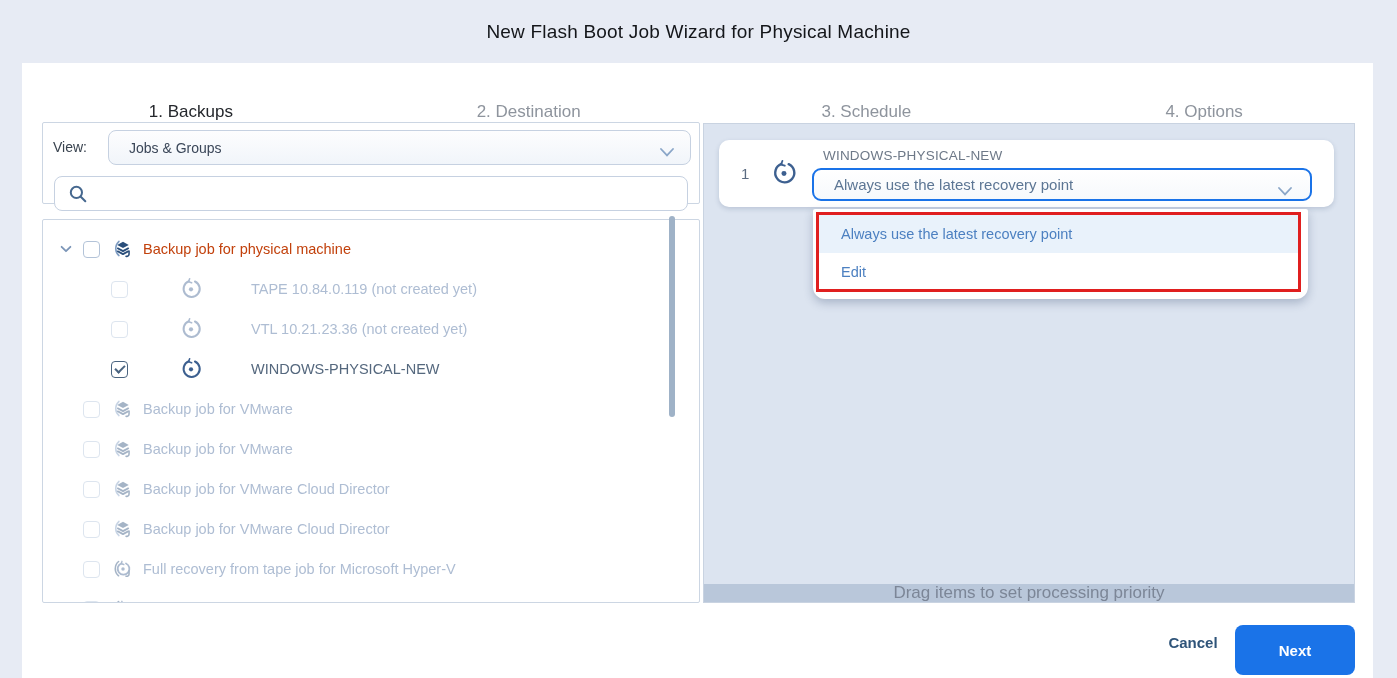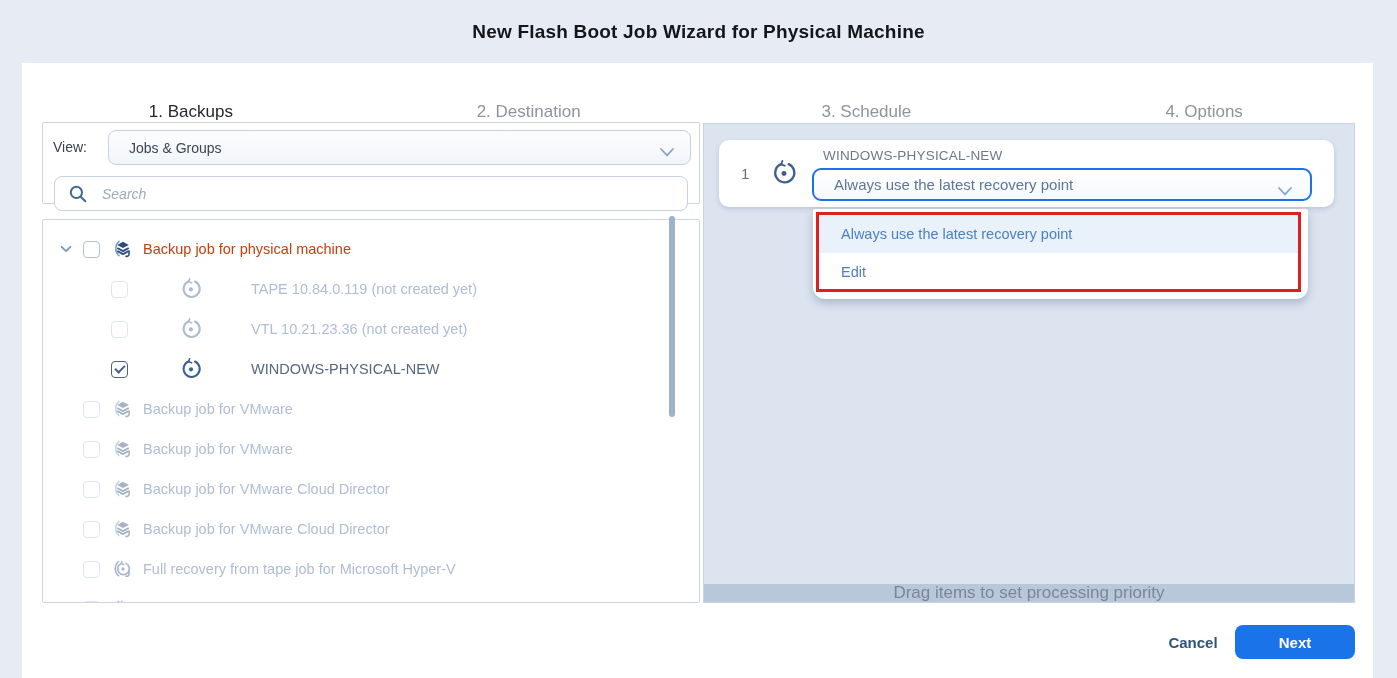--- a/index.html
+++ b/index.html
@@ -3,21 +3,21 @@
 <meta charset="utf-8">
 <style>
   html,body{margin:0;padding:0;}
   body{
     width:1397px;height:678px;position:relative;overflow:hidden;
     background:#e7ebf4;font-family:"Liberation Sans",sans-serif;
     -webkit-font-smoothing:antialiased;
   }
   .page-title{
     position:absolute;top:21px;left:0;width:100%;text-align:center;
-    font-size:19px;font-weight:700;color:#14161a;letter-spacing:.2px;
+    font-size:19px;font-weight:400;color:#14161a;letter-spacing:.2px;
   }
   .card{
     position:absolute;left:22px;top:63px;width:1351px;height:615px;
     background:#ffffff;
   }
   
   .tabs{display:flex;height:59px;align-items:flex-end;}
   .tab{flex:1;text-align:center;font-size:17px;color:#8e949d;cursor:default;}
   .tab.active{color:#24272c;font-weight:500;}
   
@@ -109,21 +109,21 @@
     position:absolute;left:3px;top:3px;width:485px;height:80px;box-sizing:border-box;
     border:3px solid #e01f1f;pointer-events:none;
   }
   
   .cancel-btn{
     position:absolute;left:1136px;top:562px;width:70px;height:34px;line-height:34px;
     font-size:15px;font-weight:bold;color:#2f5479;cursor:pointer;background:none;border:none;
     font-family:"Liberation Sans",sans-serif;
   }
   .next-btn{
-    position:absolute;left:1213px;top:562px;width:120px;height:34px;
+    position:absolute;left:1213px;top:562px;width:120px;height:50px;
     background:#1a73e8;border:none;border-radius:8px;cursor:pointer;
     font-size:15px;font-weight:bold;color:#ffffff;font-family:"Liberation Sans",sans-serif;
   }
 </style>
 </head>
 <body>
 
 <div class="page-title">New Flash Boot Job Wizard for Physical Machine</div>
 
 <div class="card">
@@ -143,21 +143,20 @@
         <svg width="14" height="9" viewBox="0 0 14 9" fill="none">
             <path d="M1 1 L7 7.4 L13 1" stroke="#8aa6c8" stroke-width="1.8" stroke-linecap="round"></path>
           </svg>
       </span>
     </div>
     <div class="search-box">
       <svg width="20" height="20" viewBox="0 0 20 20" fill="none">
         <circle cx="8.4" cy="8.4" r="5.6" stroke="#46688f" stroke-width="2"></circle>
         <path d="M12.8 12.8 L17.3 17.3" stroke="#46688f" stroke-width="2" stroke-linecap="round"></path>
       </svg>
-      <input type="text" value="" placeholder="Search" style="">
     </div>
   </div>
 
   <div class="tree-box">
       <div class="tree-row lvl0">
         <span class="expander"><svg width="14" height="14" viewBox="0 0 14 14" fill="none">
             <path d="M2.6 4.8 L7 9.2 L11.4 4.8" stroke="#7c96b8" stroke-width="1.8" stroke-linecap="round" stroke-linejoin="round"></path>
           </svg></span>
         <span class="cb"></span>
         <span class="ticon">

